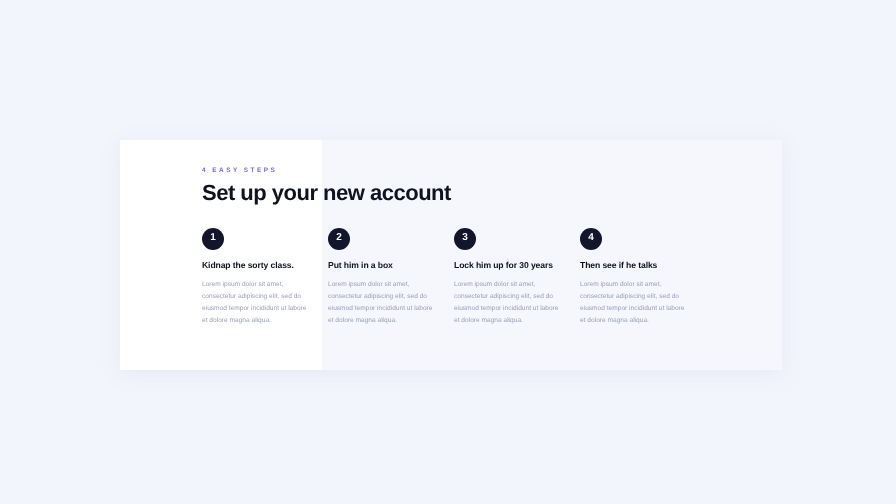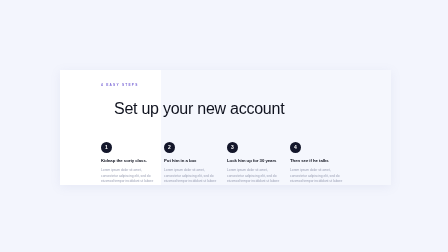--- a/index.html
+++ b/index.html
@@ -55,24 +55,24 @@
     font-size: 3.2px;
     letter-spacing: 1.25px;
     font-weight: 700;
     color: #7b68d6;
     text-transform: uppercase;
     margin: 0 0 4px 0;
     line-height: 1;
   }
 
   .headline {
-    font-size: 16px;
-    font-weight: 400;
+    font-size: 11px;
+    font-weight: 700;
     color: #10131f;
-    margin: 13px;
+    margin: 0;
     letter-spacing: -0.25px;
     line-height: 1.1;
   }
 
   .steps {
     position: relative;
     z-index: 2;
     display: flex;
     margin-top: 11px;
     padding-left: 41px;

